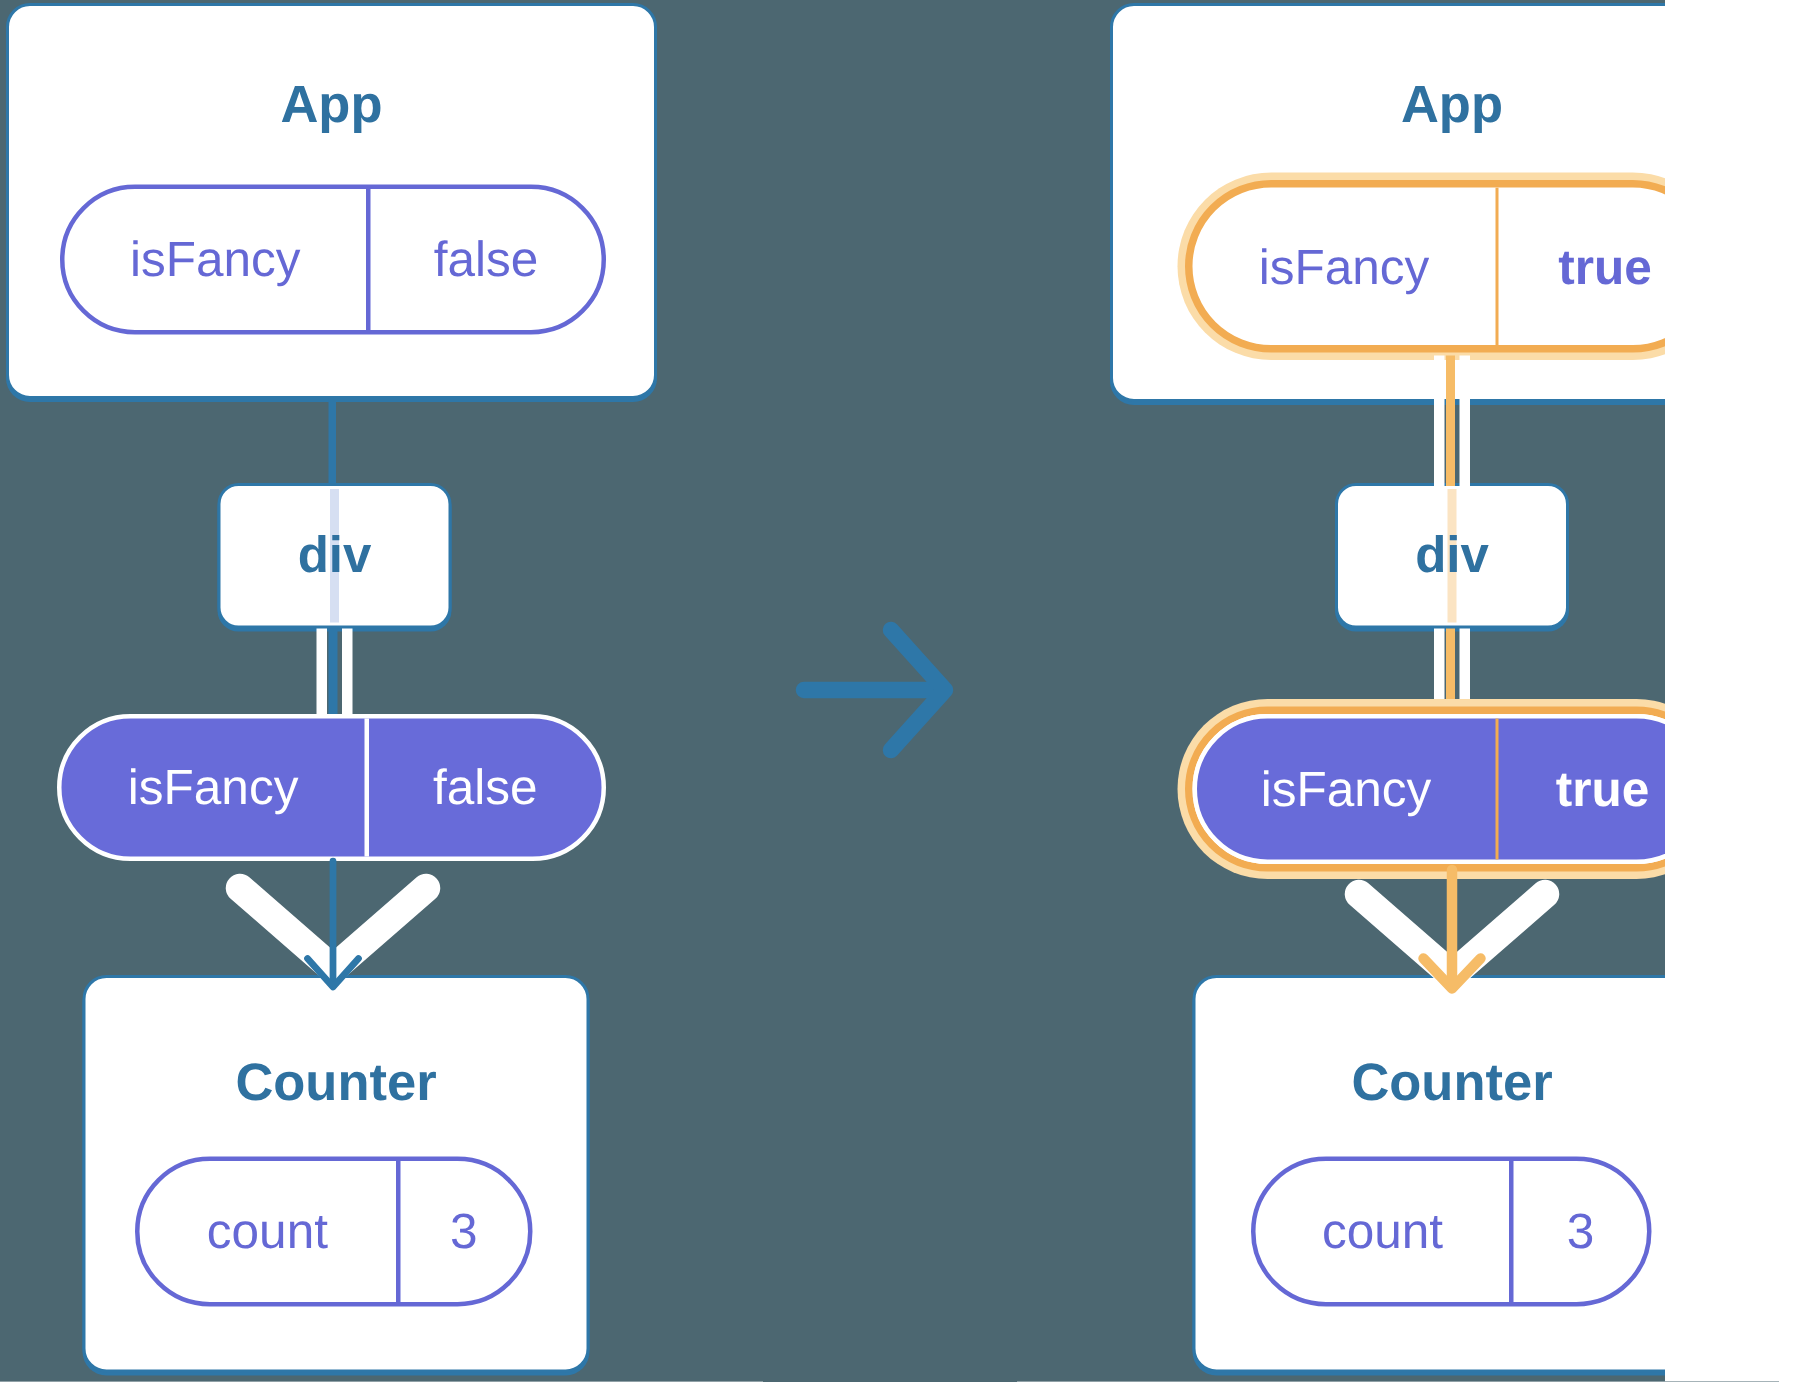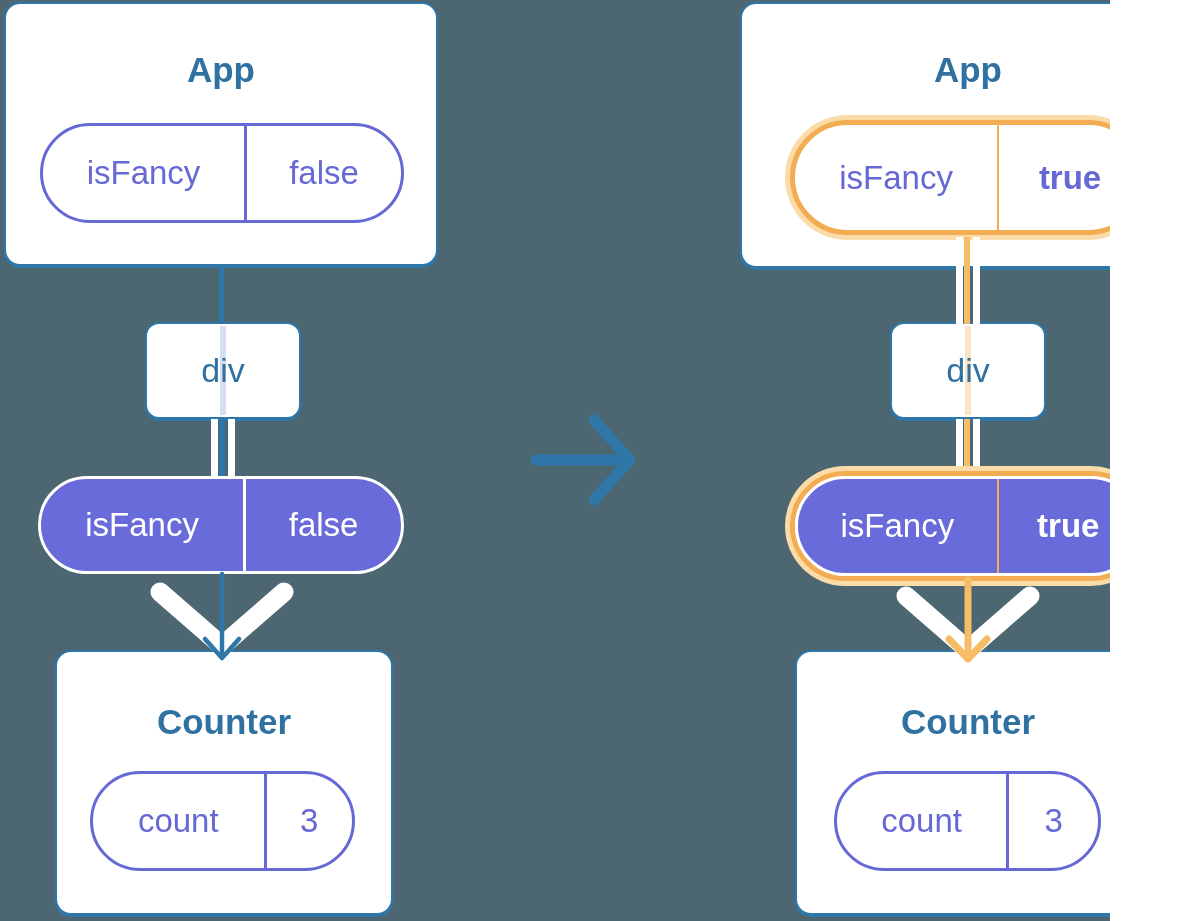--- a/index.html
+++ b/index.html
@@ -29,21 +29,21 @@
         box-shadow:0 0 0 5px var(--peach);background:var(--white);display:flex;z-index:3;}
   .ring-inner{display:flex;flex:1;font-size:33px;color:var(--purple);border-radius:56px;overflow:hidden;}
   .ring-inner .sect{display:flex;align-items:center;justify-content:center;height:100%;}
   .ring .sect-label{border-right:2px solid var(--orange);}
   .ring .pill-filled{position:relative;flex:1;display:flex;border-radius:52px;}
 
   .node{position:absolute;background:var(--white);border:2px solid var(--card-border);
         border-radius:14px;box-shadow:0 2px 0 0 var(--card-border);z-index:2;
         display:flex;align-items:center;justify-content:center;}
   .node .stripe{position:absolute;top:2px;bottom:2px;left:50%;width:6px;margin-left:-3px;z-index:0;}
-  .node .node-label{position:relative;z-index:1;font-size:34px;font-weight:400;color:var(--title-text);}
+  .node .node-label{position:relative;z-index:1;font-size:34px;font-weight:700;color:var(--title-text);}
 
   .vline{position:absolute;z-index:2;}
   .tri-line{position:absolute;z-index:3;}
   .tri-line .w{position:absolute;top:0;bottom:0;width:7px;background:var(--white);}
   .tri-line .w.l{left:0;} .tri-line .w.r{right:0;}
   .tri-line .c{position:absolute;top:0;bottom:0;left:8px;width:6px;}
 
   svg{position:absolute;overflow:visible;}
   .z4{z-index:4;}
 </style>

